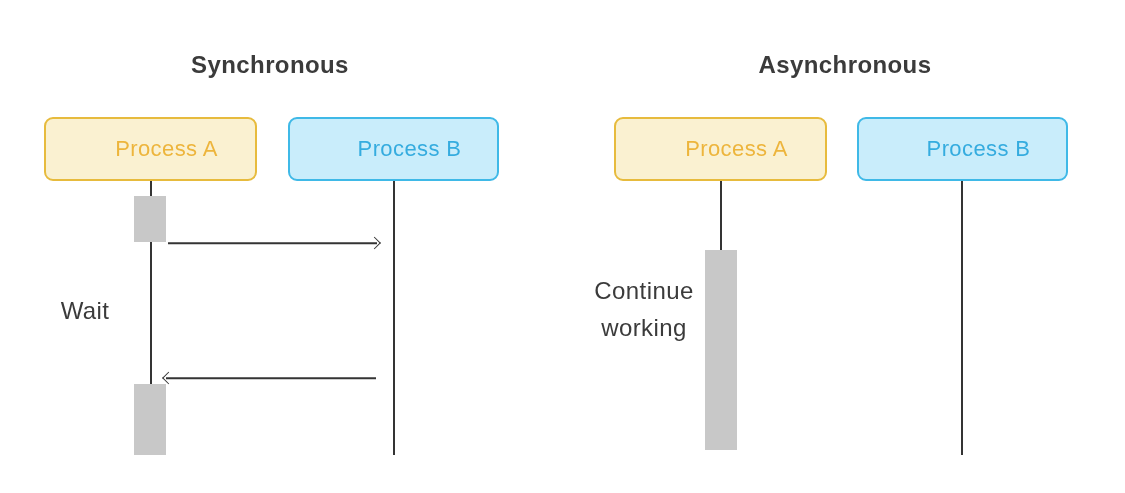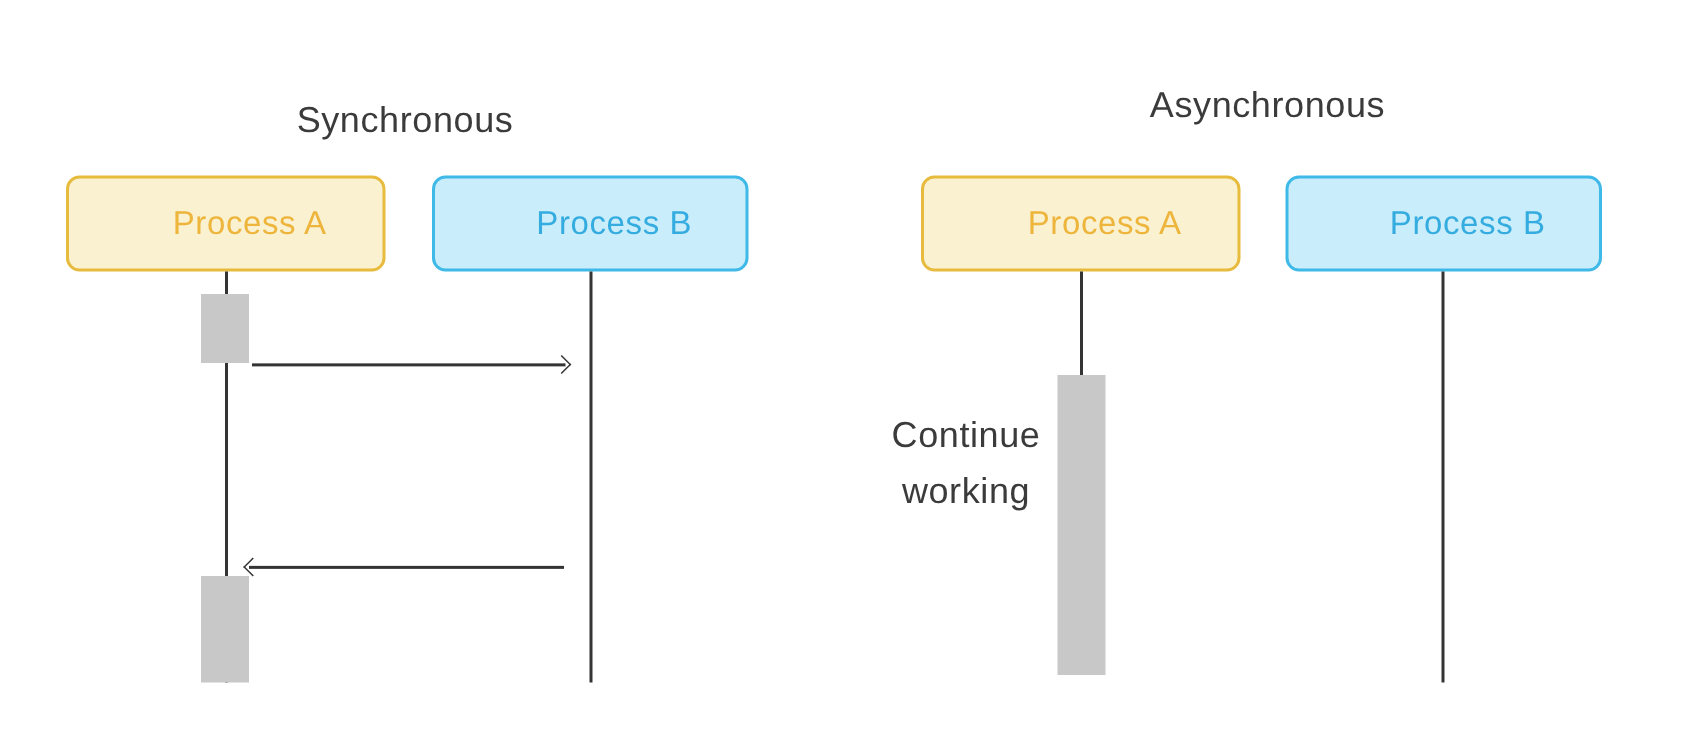--- a/index.html
+++ b/index.html
@@ -26,25 +26,24 @@
     overflow: hidden;
   }
 
   .panel { position: absolute; top: 0; height: 100%; }
   .panel-left  { left: 0;    width: 562px; }
   .panel-right { left: 562px; width: 563px; }
 
   .diagram-title {
     position: absolute;
     font-size: 24px;
-    font-weight: 400;
+    font-weight: 700;
     letter-spacing: 0.4px;
     color: var(--title-text);
     text-align: center;
-    margin-top: 16px;
   }
 
   .process-box {
     position: absolute;
     height: 64px;
     border-radius: 9px;
     border: 2.5px solid;
     display: flex;
     align-items: center;
     justify-content: center;
@@ -133,31 +132,32 @@
     <div class="lifeline" style="left:150px; top:181px; height:274px;"></div>
     <div class="lifeline" style="left:393px; top:181px; height:274px;"></div>
 
     <div class="activation" style="left:134px; top:196px; height:46px;"></div>
 
     <div class="arrow right" style="left:168px; top:236px; width:212px;">
       <div class="shaft"></div>
       <div class="head"></div>
     </div>
 
+    <div class="annotation" style="left:30px; top:292px; width:110px;">Wait</div>
 
     <div class="arrow left" style="left:163px; top:371px; width:213px;">
       <div class="shaft"></div>
       <div class="head"></div>
     </div>
 
     <div class="activation" style="left:134px; top:384px; height:71px;"></div>
   </section>
 
   <section class="panel panel-right">
-    <h2 class="diagram-title" style="left:113px; top:41px; width:340px;text-align:center;">Asynchronous</h2>
+    <h2 class="diagram-title" style="left:113px; top:51px; width:340px;text-align:center;">Asynchronous</h2>
 
     <div class="process-box box-a" style="left:52px; top:117px; width:213px;">
       <span>Process A</span>
     </div>
 
     <div class="process-box box-b" style="left:295px; top:117px; width:211px;">
       <span>Process B</span>
     </div>
 
     <div class="lifeline" style="left:158px; top:181px; height:70px;"></div>

